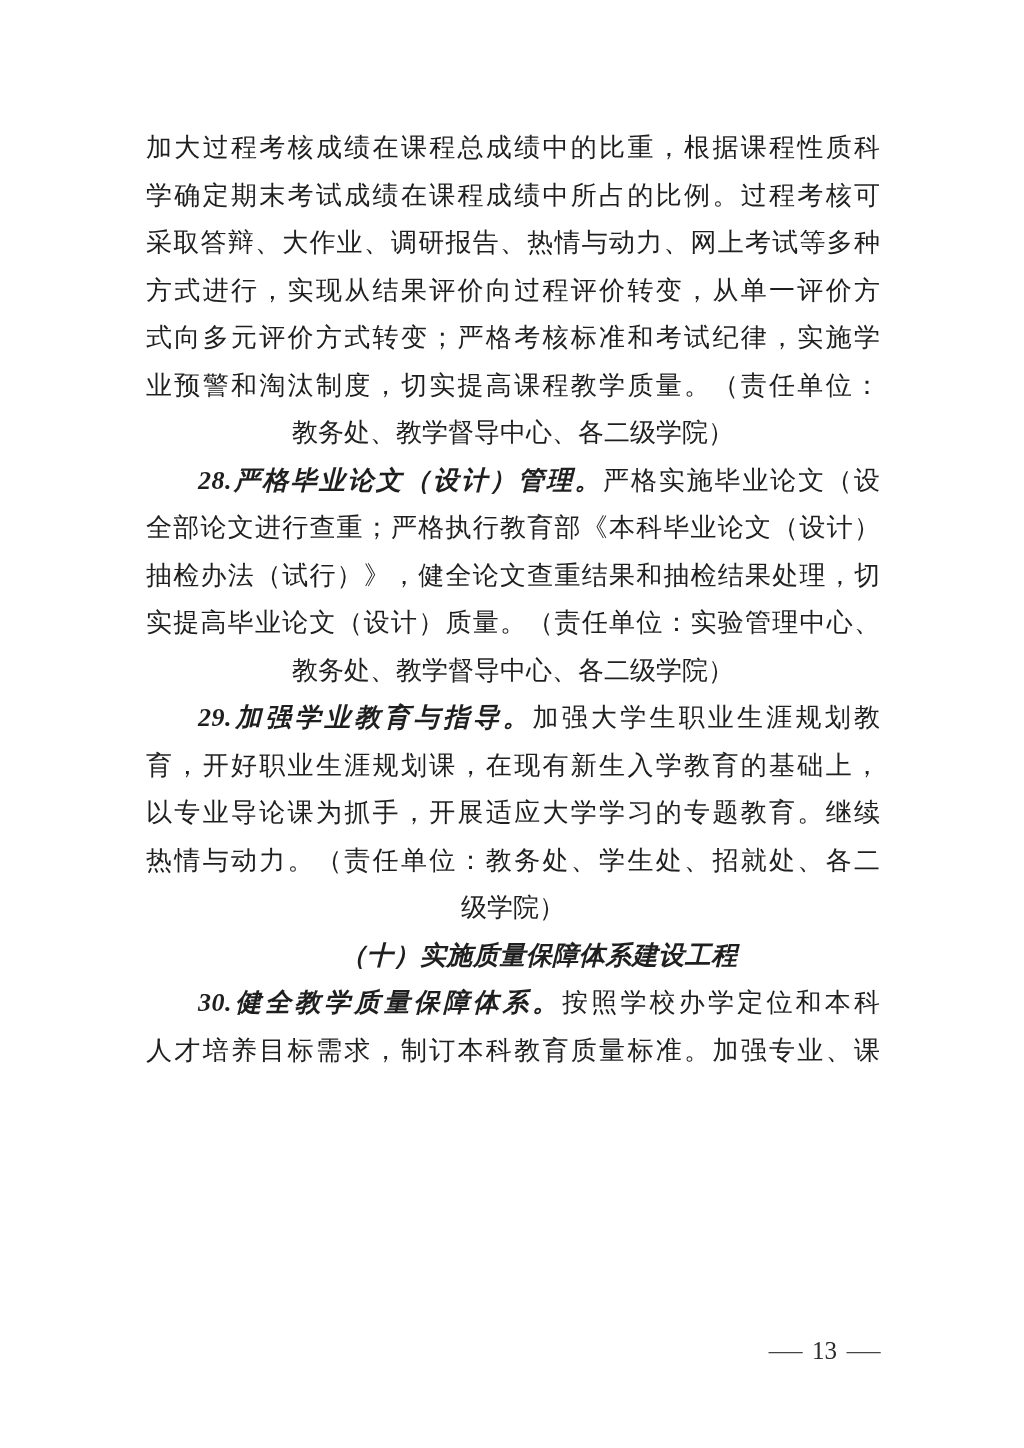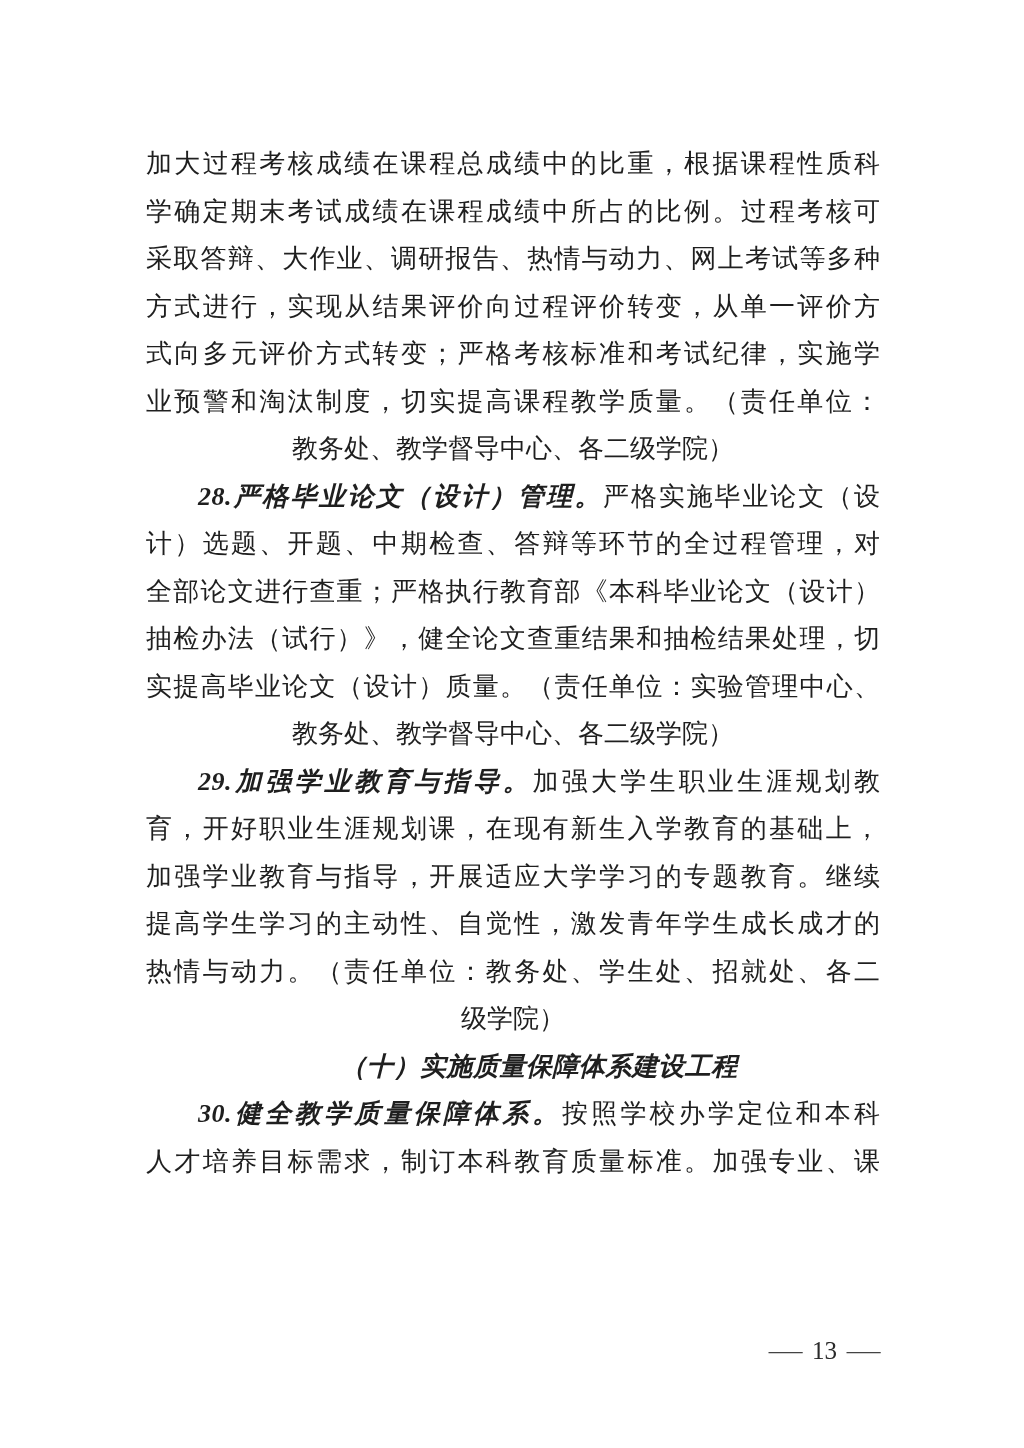--- a/index.html
+++ b/index.html
@@ -16,21 +16,21 @@
     overflow: hidden;
   }
   .page {
     position: absolute;
     inset: 0;
     background: #ffffff;
   }
   .doc-body {
     position: absolute;
     left: 146px;
-    top: 140px;
+    top: 124px;
     width: 734px;
   }
   .line {
     font-size: 26px;
     line-height: 47.5px;
     height: 47.5px;
     white-space: nowrap;
     text-align: center;
     color: #1f1f1f;
   }
@@ -73,29 +73,27 @@
   <div class="doc-body">
 
   <div class="line fill"><span>加大过程考核成绩在课程总成绩中的比重，根据课程性质科</span></div>
       <div class="line fill"><span>学确定期末考试成绩在课程成绩中所占的比例。过程考核可</span></div>
       <div class="line fill"><span>采取答辩、大作业、调研报告、热情与动力、网上考试等多种</span></div>
       <div class="line fill"><span>方式进行，实现从结果评价向过程评价转变，从单一评价方</span></div>
       <div class="line fill"><span>式向多元评价方式转变；严格考核标准和考试纪律，实施学</span></div>
       <div class="line fill"><span>业预警和淘汰制度，切实提高课程教学质量。（责任单位：</span></div>
       <div class="line"><span>教务处、教学督导中心、各二级学院）</span></div>
       <div class="line fill indent"><b>28.严格毕业论文（设计）管理。</b><span>严格实施毕业论文（设</span></div>
-      <div class="line fill"><span>计）选题、开题、中期检查、答辩等环节的全过程管理，对</span></div>
       <div class="line fill"><span>全部论文进行查重；严格执行教育部《本科毕业论文（设计）</span></div>
       <div class="line fill"><span>抽检办法（试行）》，健全论文查重结果和抽检结果处理，切</span></div>
       <div class="line fill"><span>实提高毕业论文（设计）质量。（责任单位：实验管理中心、</span></div>
       <div class="line"><span>教务处、教学督导中心、各二级学院）</span></div>
       <div class="line fill indent"><b>29.加强学业教育与指导。</b><span>加强大学生职业生涯规划教</span></div>
       <div class="line fill"><span>育，开好职业生涯规划课，在现有新生入学教育的基础上，</span></div>
-      <div class="line fill"><span>加强学业教育与指导，开展适应大学学习的专题教育。继续</span></div>
-      <div class="line fill"><span>提高学生学习的主动性、自觉性，激发青年学生成长成才的</span></div>
+      <div class="line fill"><span>以专业导论课为抓手，开展适应大学学习的专题教育。继续</span></div>
       <div class="line fill"><span>热情与动力。（责任单位：教务处、学生处、招就处、各二</span></div>
       <div class="line"><span>级学院）</span></div>
       <div class="line indent"><b>（十）实施质量保障体系建设工程</b></div>
       <div class="line fill indent"><b>30.健全教学质量保障体系。</b><span>按照学校办学定位和本科</span></div>
       <div class="line fill"><span>人才培养目标需求，制订本科教育质量标准。加强专业、课</span></div>
     </div>
 
   <div class="footer">
     <span class="dash">—</span>
     <span>13</span>

